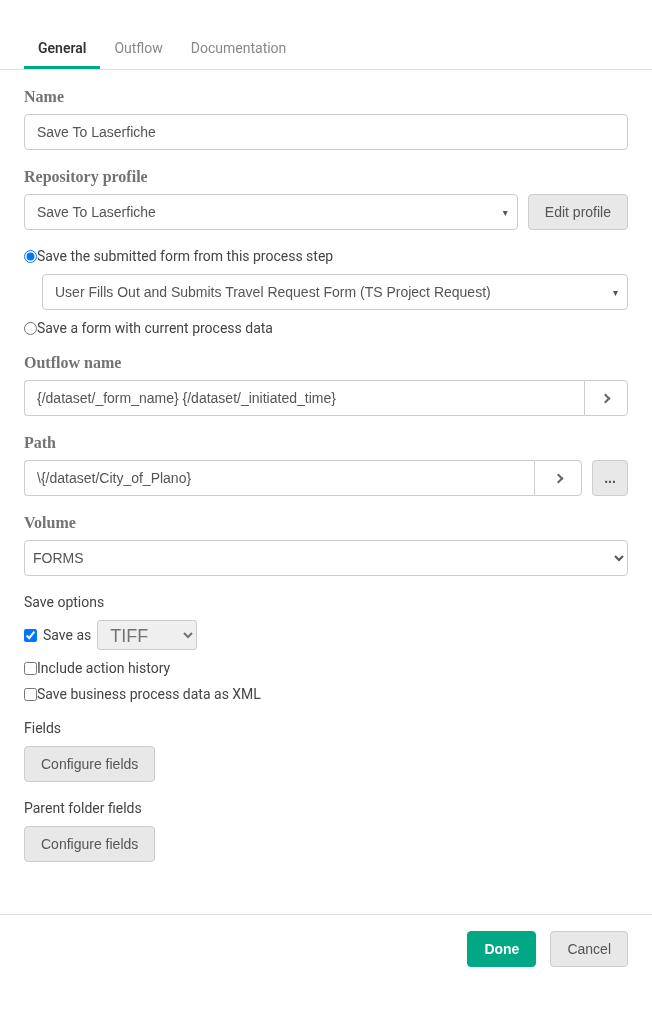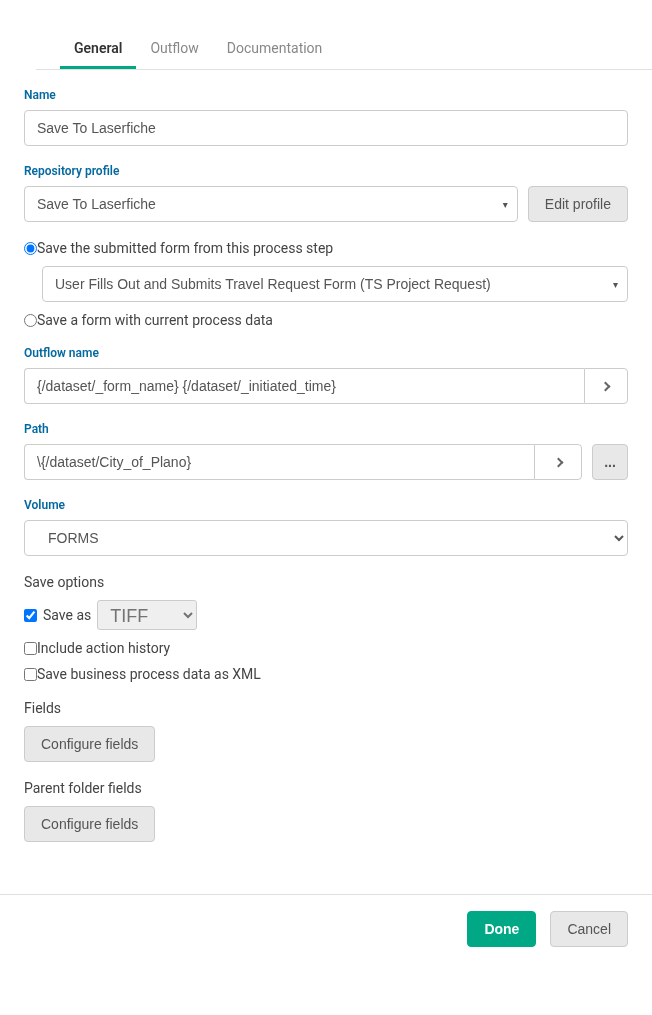--- a/index.html
+++ b/index.html
@@ -11,21 +11,20 @@
       width: 652px;
     }
     .container {
       padding: 0;
     }
     .tabs {
       display: flex;
       border-bottom: 1px solid #e0e0e0;
       padding: 0 24px;
       margin-top: 30px;
-      margin-left: 36px;
     }
     .tab {
       padding: 10px 14px;
       cursor: pointer;
       color: #888;
       font-size: 14px;
       border-bottom: 3px solid transparent;
     }
     .tab.active {
       color: #333;
@@ -34,23 +33,24 @@
     }
     .content {
       padding: 18px 24px 24px 24px;
     }
     .form-group {
       margin-bottom: 18px;
     }
     .form-label {
       display: block;
       font-weight: 600;
-      color: #0369a1;
+      color: #737373;
       margin-bottom: 8px;
-      font-size: 12px;
+      font-size: 16px;
+      font-family: Liberation Serif, serif;
     }
     .text-input {
       width: 100%;
       height: 36px;
       padding: 6px 12px;
       border: 1px solid #ccc;
       border-radius: 4px;
       font-size: 14px;
       color: #555;
       background: #fff;
@@ -141,21 +141,21 @@
       display: inline-block;
       width: 7px;
       height: 7px;
       border-top: 2px solid #666;
       border-right: 2px solid #666;
       transform: rotate(45deg);
     }
     .native-select {
       width: 100%;
       height: 36px;
-      padding: 6px 19px;
+      padding: 6px 4px;
       border: 1px solid #ccc;
       border-radius: 4px;
       font-size: 14px;
       color: #555;
       background: #fff;
     }
     .small-select {
       height: 30px;
       padding: 4px 8px;
       border: 1px solid #ccc;

